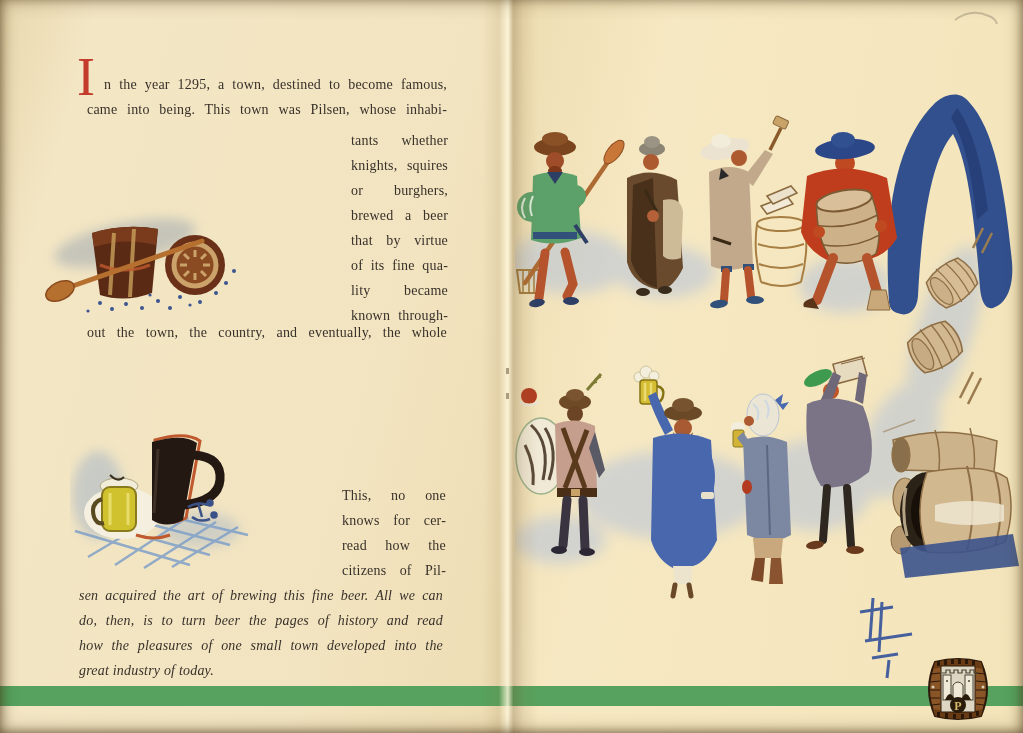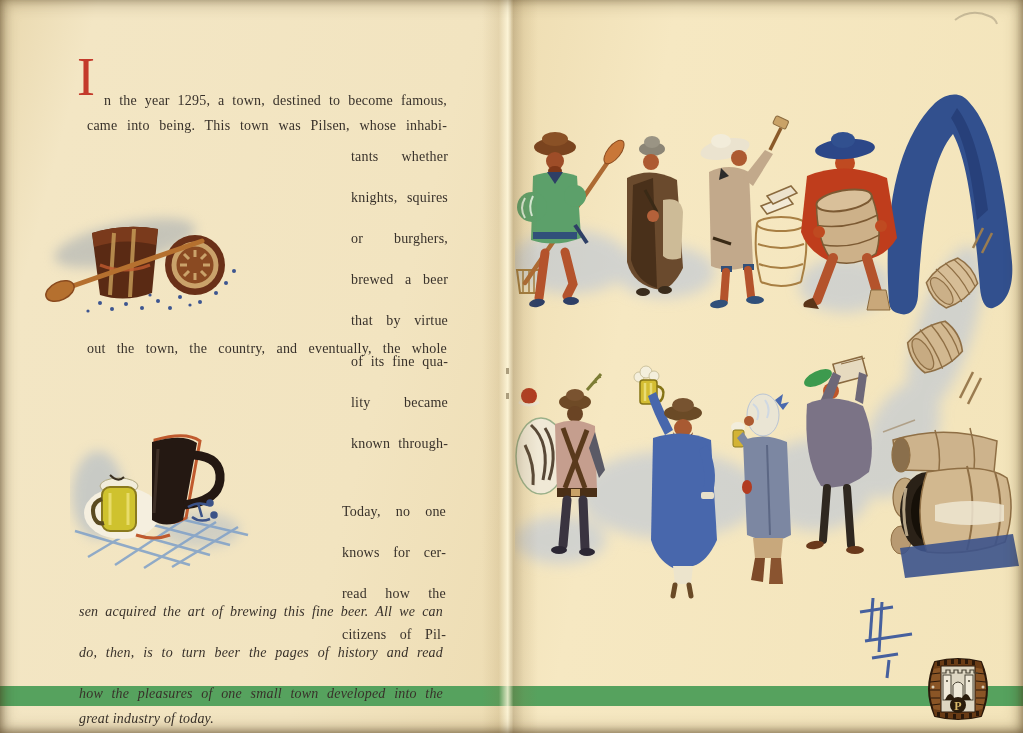--- a/index.html
+++ b/index.html
@@ -12,21 +12,21 @@
     background:linear-gradient(100deg,#eeddb2 0%,#f6e8c2 26%,#f3e4ba 100%);}
   .gutter{position:absolute;top:0;left:482px;width:56px;height:733px;z-index:5;pointer-events:none;
     background:linear-gradient(90deg,rgba(150,120,60,0) 0%,rgba(140,110,55,.13) 30%,
       rgba(255,248,220,.8) 46%,rgba(110,85,45,.28) 56%,rgba(140,110,60,.12) 75%,rgba(150,120,60,0) 100%);}
   .stitch{position:absolute;left:506px;width:3px;height:6px;background:#8a7a5a;z-index:6;opacity:.7;}
   .vignette{position:absolute;inset:0;z-index:7;pointer-events:none;
     box-shadow:inset 0 0 18px rgba(80,60,25,.45),inset 6px 0 12px -6px rgba(60,40,15,.5),
       inset -6px 0 12px -6px rgba(60,40,15,.45),inset 0 -6px 12px -6px rgba(60,40,15,.4);}
   .band{position:absolute;left:0;right:0;top:686px;height:20px;background:#56a25e;z-index:2;}
   .tx{position:absolute;font-size:14px;line-height:25px;color:#38312a;letter-spacing:.2px;z-index:3;}
-  .jl{text-align:justify;text-align-last:justify;margin-top:16px;}
+  .jl{text-align:justify;text-align-last:justify;}
   .ll{text-align:left;}
   .tx div{height:25px;}
   .dropcap{position:absolute;left:77px;top:50px;font-size:54px;line-height:1;
     color:#c43a2b;z-index:3;font-family:"Liberation Serif",serif;}
   .illo{position:absolute;z-index:2;}
   .logo{position:absolute;left:927px;top:654px;width:62px;height:70px;z-index:6;}
 </style>
 </head>
 <body>
 
@@ -48,21 +48,21 @@
     <div class="jl">of its fine qua-</div>
     <div class="jl">lity became</div>
     <div class="jl">known through-</div>
   </div>
 
   <div class="tx" style="left:87px;top:320px;width:360px;">
     <div class="jl">out the town, the country, and eventually, the whole</div>
   </div>
 
   <div class="tx" style="left:342px;top:483px;width:104px;">
-    <div class="jl">Today, no one</div>
+    <div class="jl">This, no one</div>
     <div class="jl">knows for cer-</div>
     <div class="jl">read how the</div>
     <div class="jl">citizens of Pil-</div>
   </div>
 
   <div class="tx" style="left:79px;top:583px;width:364px;font-style:italic;">
     <div class="jl">sen acquired the art of brewing this fine beer. All we can</div>
     <div class="jl">do, then, is to turn beer the pages of history and read</div>
     <div class="jl">how the pleasures of one small town developed into the</div>
     <div class="ll">great industry of today.</div>

